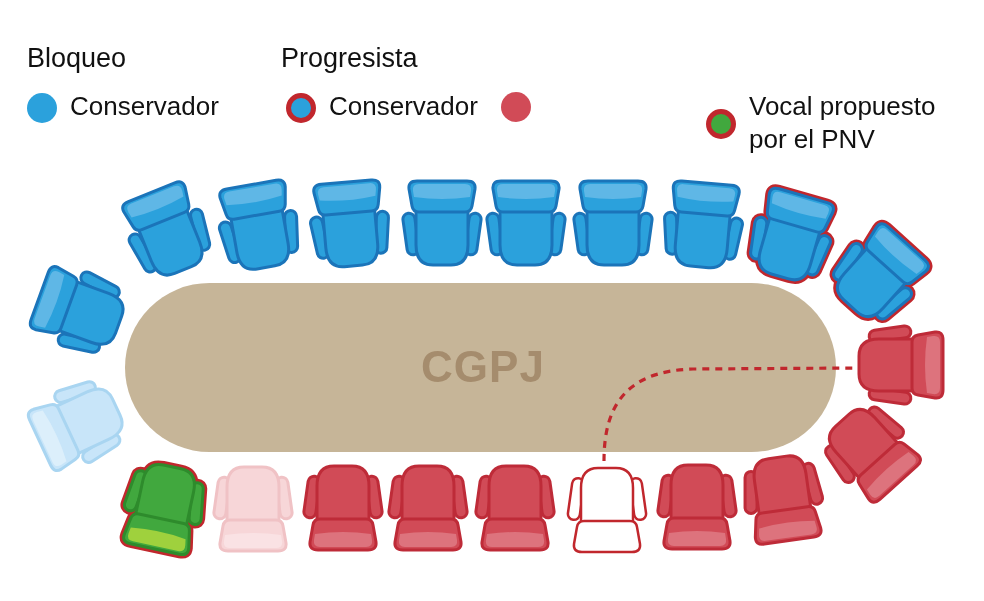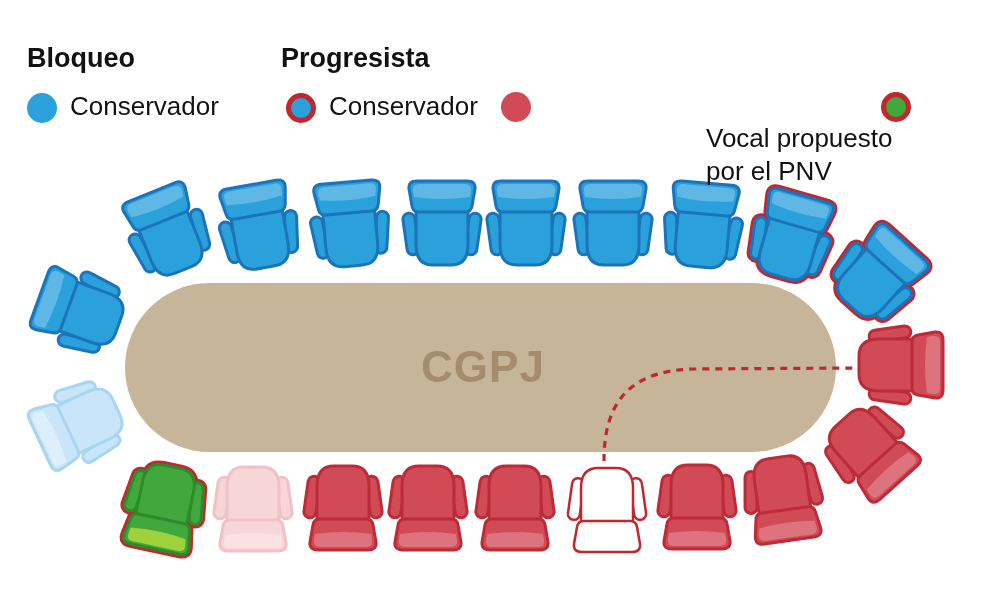--- a/index.html
+++ b/index.html
@@ -2,37 +2,37 @@
 <html><head>
 <meta charset="utf-8">
 <style>
   html,body{margin:0;padding:0;background:#ffffff;}
   .canvas{
     position:relative;width:984px;height:601px;background:#ffffff;overflow:hidden;
     font-family:"Liberation Sans", sans-serif;
   }
   .diagram{position:absolute;left:0;top:0;}
   .legend-title{
-    position:absolute;font-weight:bold;font-size:27px;line-height:32px;color:#111111;white-space:nowrap;
+    position:absolute;font-weight:normal;font-size:27px;line-height:32px;color:#111111;white-space:nowrap;
   }
   .legend-item{
-    position:absolute;display:flex;align-items:flex-end;color:#111111;font-size:26px;
+    position:absolute;display:flex;align-items:center;color:#111111;font-size:26px;
   }
   .legend-label{line-height:33px;}
   .legend-label.wrap{width:218px;}
   .dot{
     width:30px;height:30px;border-radius:50%;flex:none;margin-right:13px;margin-top:2px;
     box-sizing:border-box;
   }
   .lg-bloqueo-title{left:27px;top:42px;}
   .lg-bloqueo-item{left:27px;top:90px;}
   .lg-desbloqueo-title{left:281px;top:42px;}
   .lg-item-cons-desb{left:286px;top:90px;}
   .lg-item-prog{left:501px;top:90px;}
-  .lg-item-pnv{left:706px;top:90px;flex-direction:column;}
+  .lg-item-pnv{left:706px;top:90px;}
   .table-label{
     font-family:"Liberation Sans", sans-serif;
     font-weight:bold;font-size:44px;letter-spacing:1px;
   }
 </style>
 </head>
 <body>
 
 <div class="canvas">
 

